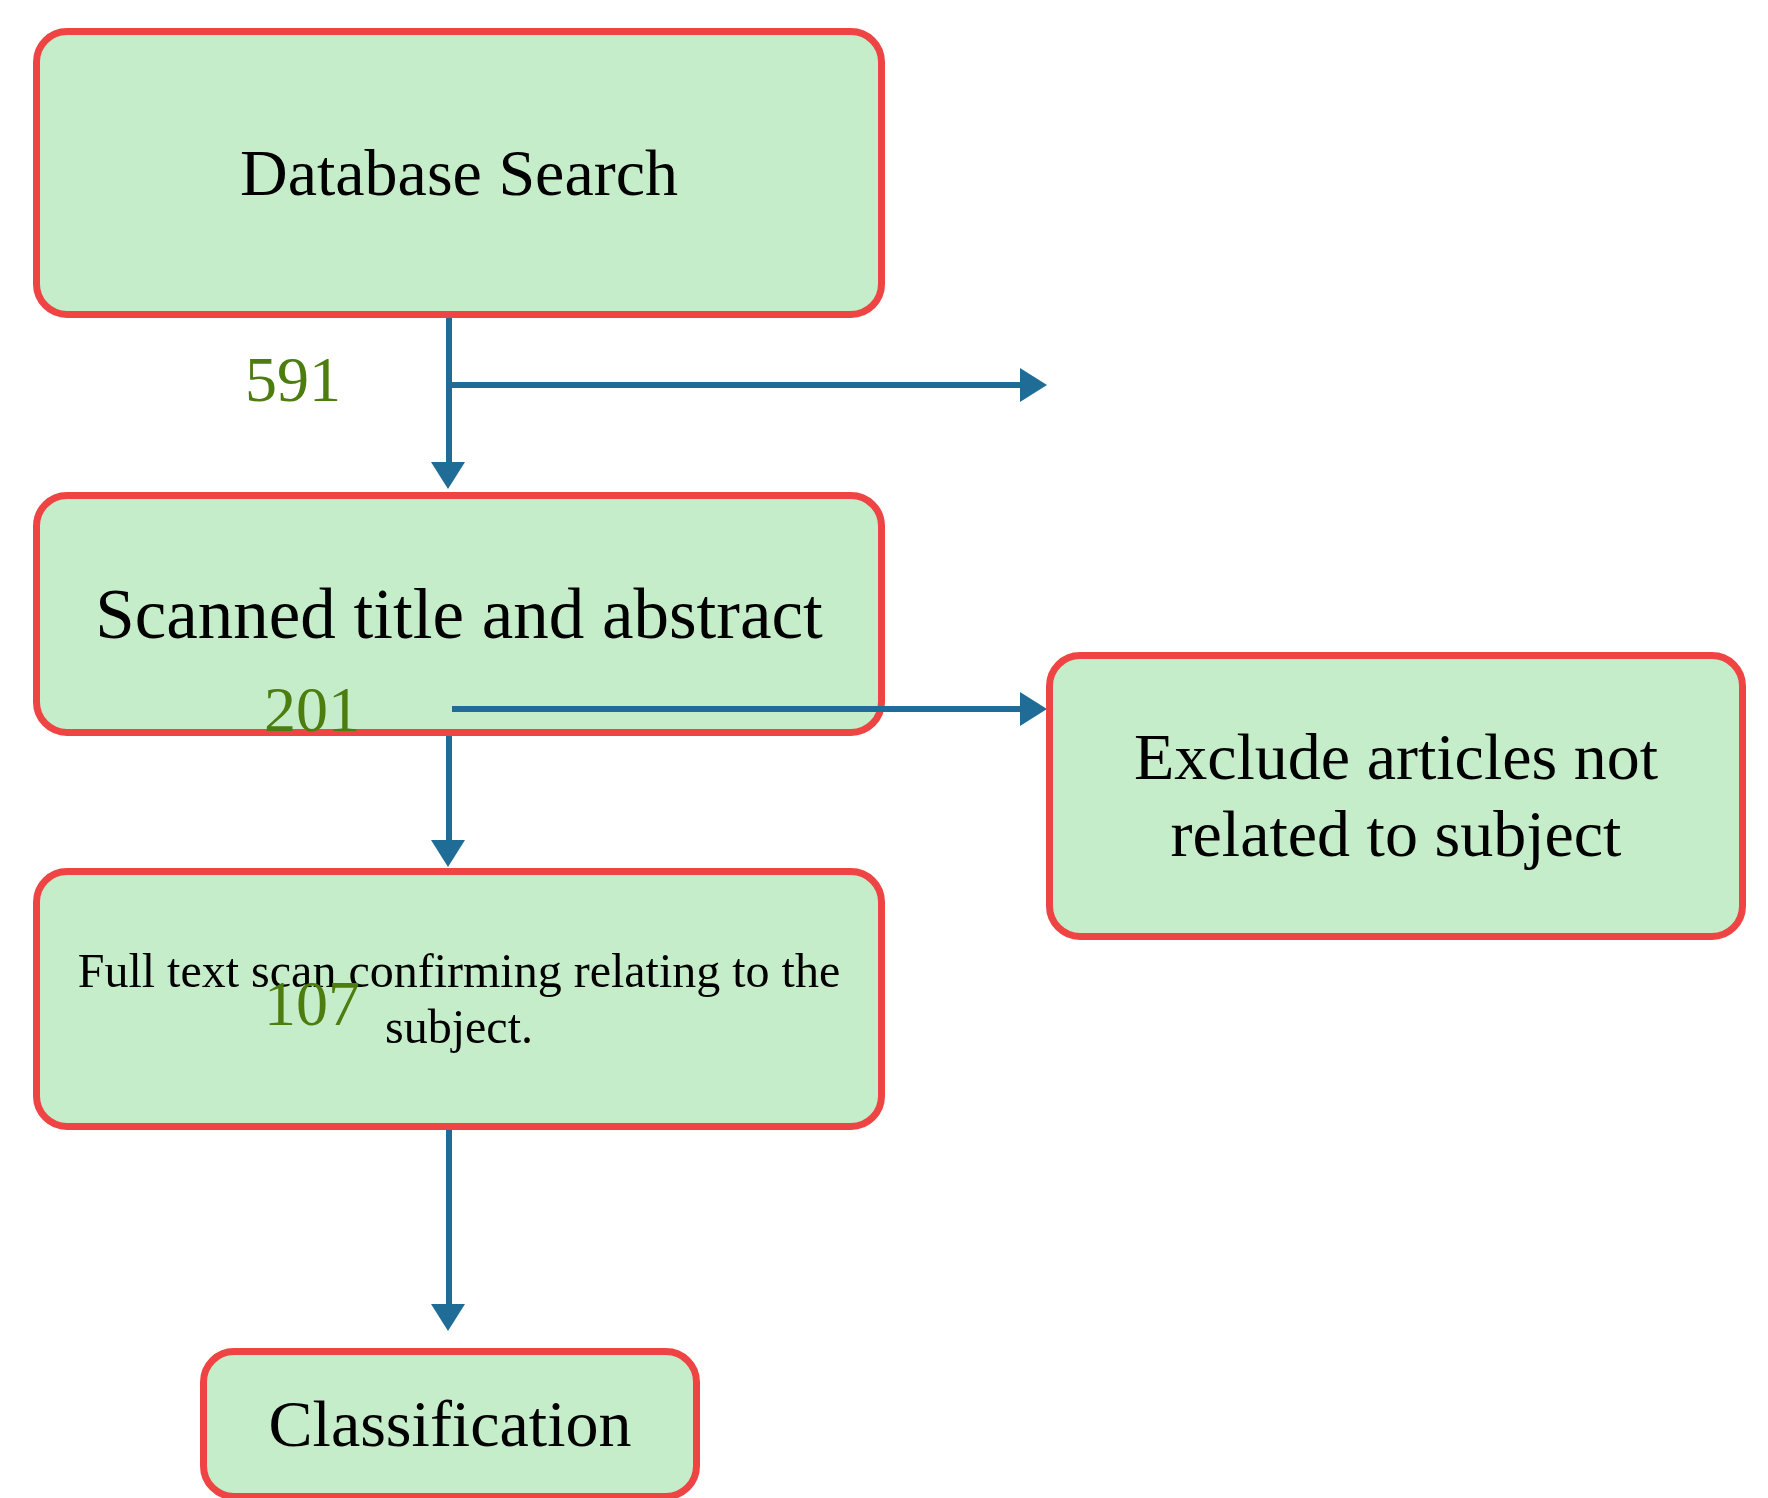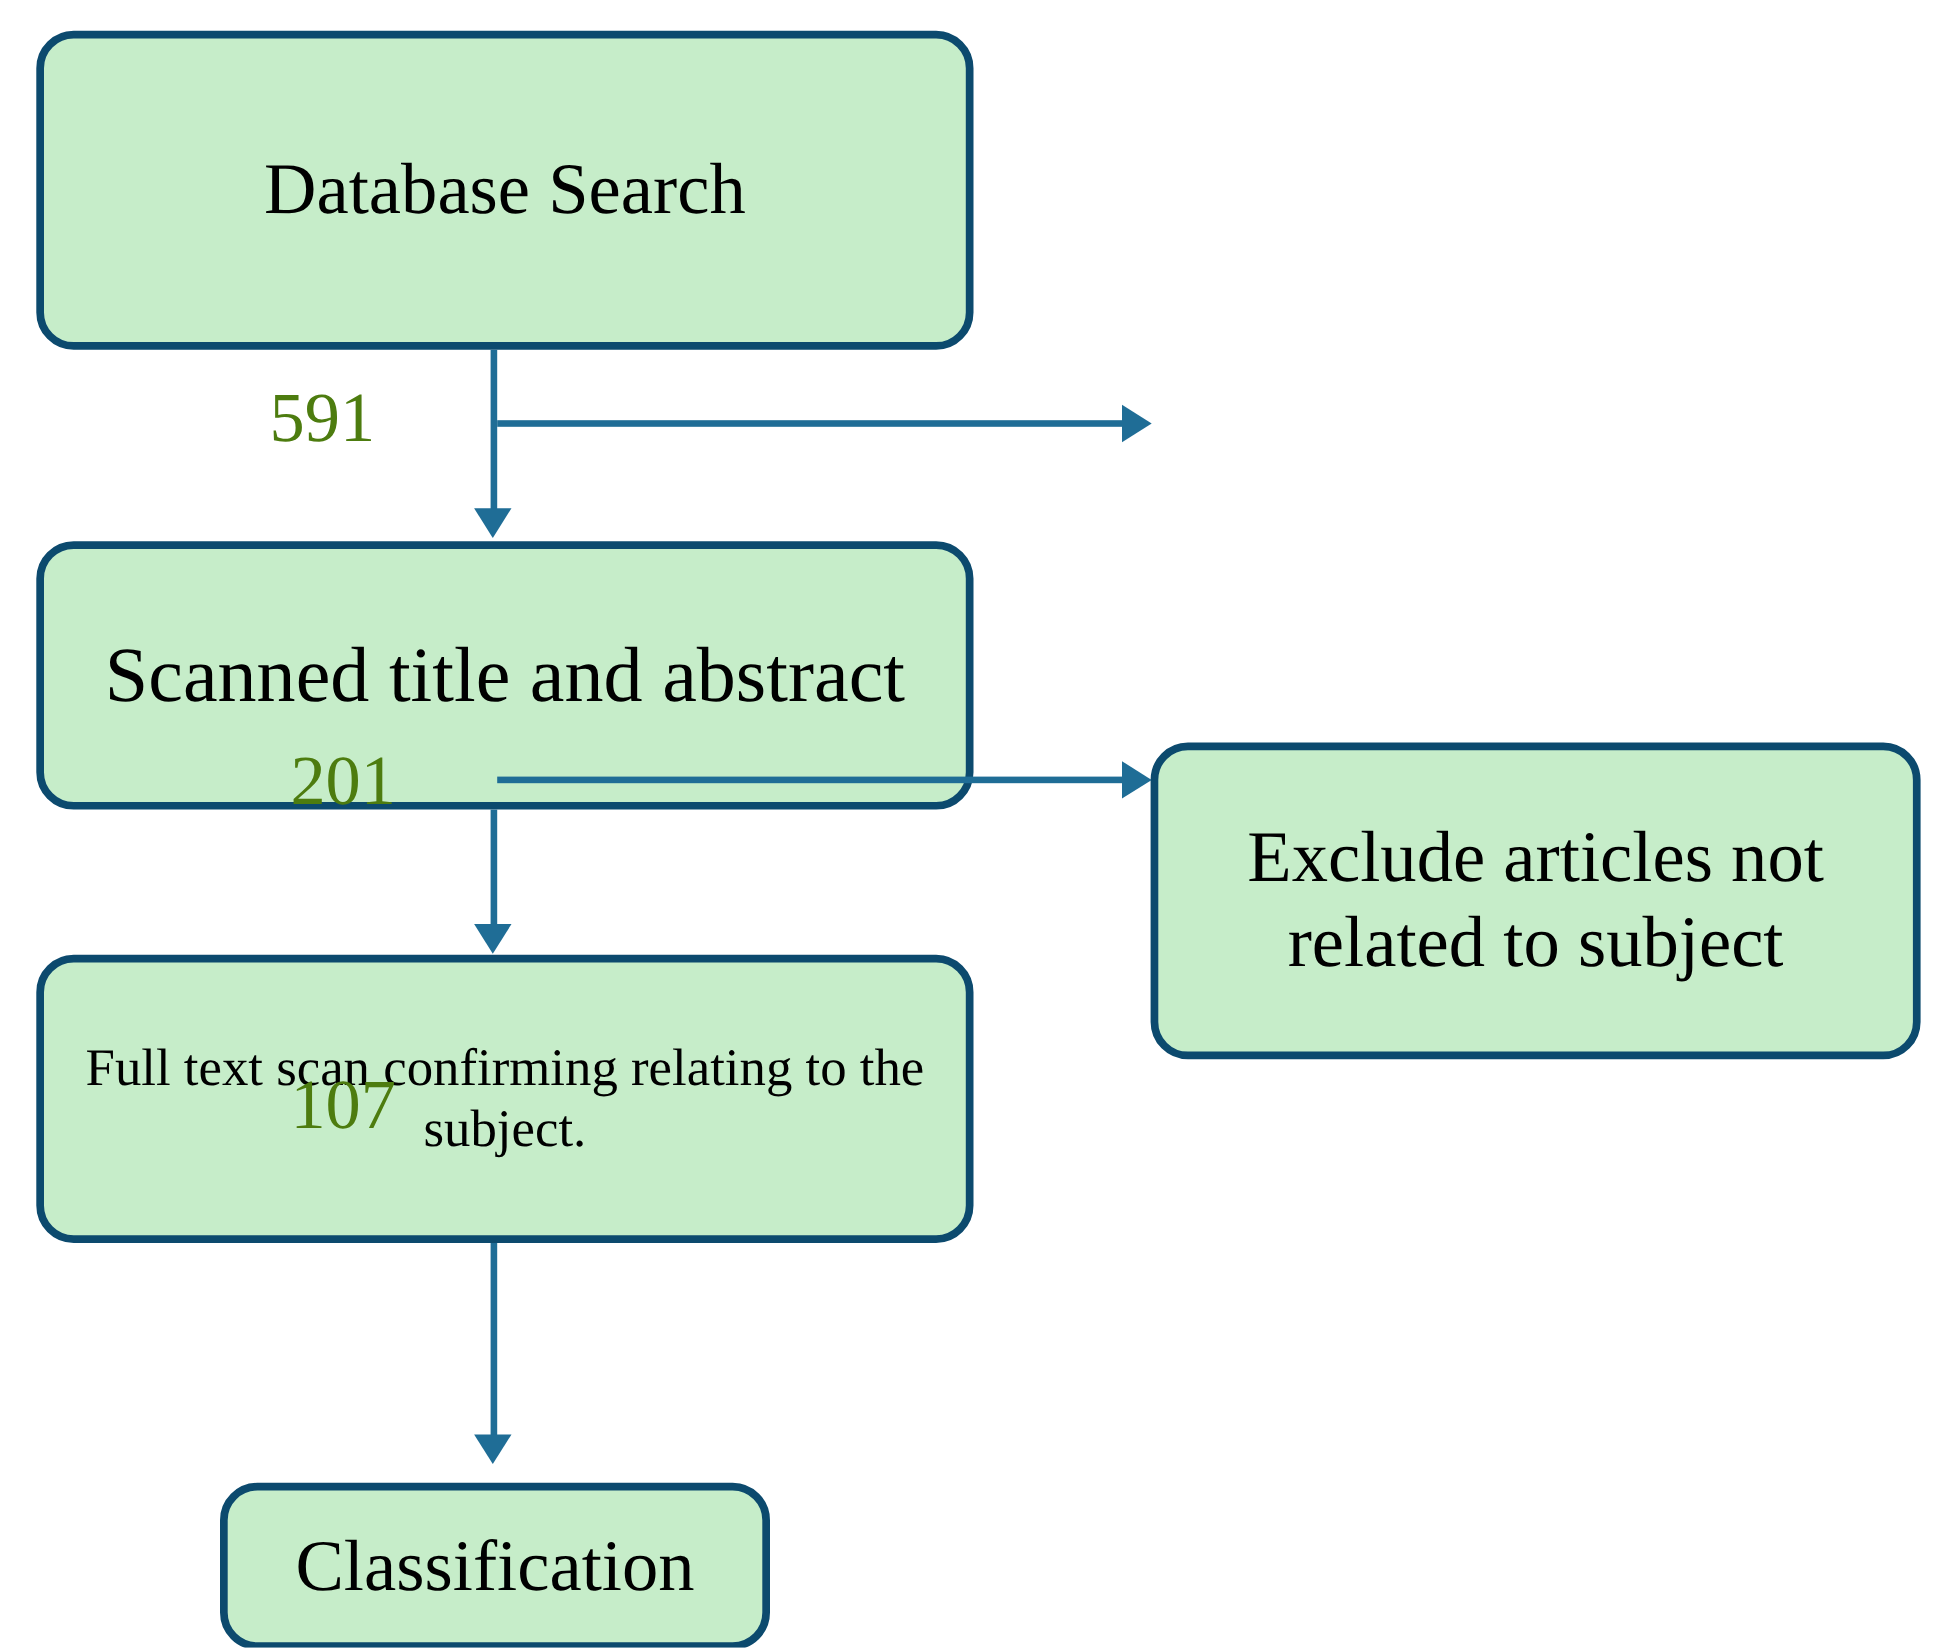--- a/index.html
+++ b/index.html
@@ -14,42 +14,42 @@
     position: relative;
     width: 1768px;
     height: 1498px;
     background: #ffffff;
     overflow: hidden;
   }
   .node {
     position: absolute;
     box-sizing: border-box;
     background: #c6edc9;
-    border: 7px solid #0c4a6e;
+    border: 7px solid #ef4444;
     border-radius: 34px;
     display: flex;
     align-items: center;
     justify-content: center;
     text-align: center;
     color: #000000;
     line-height: 1.16;
     padding: 6px 6px;
   }
   .node-label {
     display: block;
     width: 100%;
   }
 
   
   #node-database-search   { left: 33px;   top: 28px;   width: 852px;  height: 290px; font-size: 66px; }
   #node-scanned-title     { left: 33px;   top: 492px;  width: 852px;  height: 244px; font-size: 71px; }
   #node-full-text-scan    { left: 33px;   top: 868px;  width: 852px;  height: 262px; font-size: 48px; }
   #node-classification    { left: 200px;  top: 1348px; width: 500px;  height: 152px; font-size: 66px; }
   #node-apply-exclusion   { left: 1046px; top: 292px;  width: 700px;  height: 208px; font-size: 66px; }
-  #node-exclude-articles  { left: 1046px; top: 652px;  width: 700px;  height: 288px; font-size: 66px; margin-top: 23px; }
+  #node-exclude-articles  { left: 1046px; top: 652px;  width: 700px;  height: 288px; font-size: 66px; }
 
   
   .vline {
     position: absolute;
     width: 6px;
     background: #1f6d96;
   }
   .hline {
     position: absolute;
     height: 6px;

